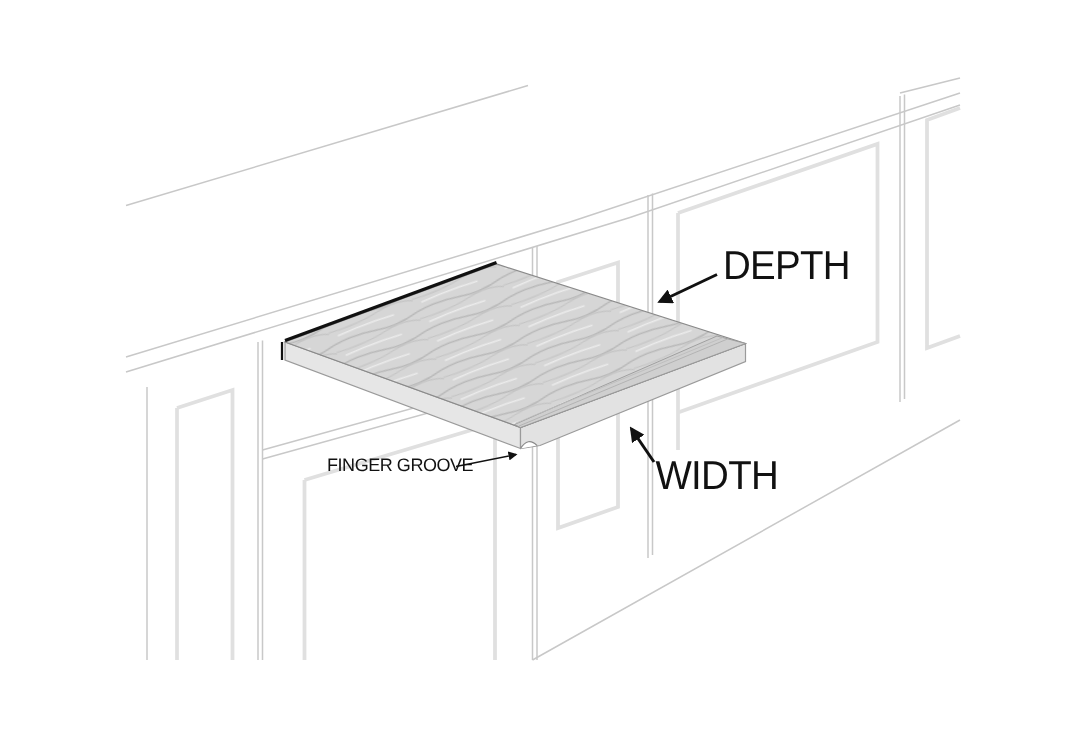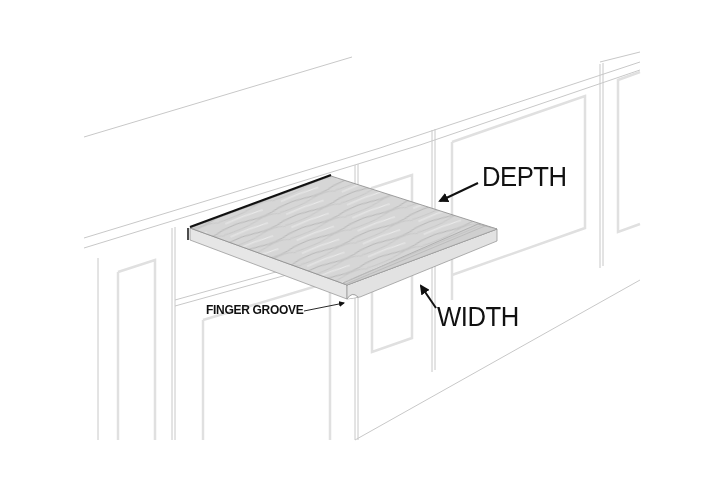--- a/index.html
+++ b/index.html
@@ -9,21 +9,21 @@
       position: absolute;
       font-family: "Liberation Sans", "DejaVu Sans", sans-serif;
       color: #111111;
       white-space: nowrap;
       letter-spacing: -0.5px;
     }
     .label-big { font-size: 27px; transform: scaleX(0.95); transform-origin: left top; }
     .label-small { font-size: 12px; letter-spacing: -0.3px; }
     #lbl-depth { left: 482px; top: 162px; }
     #lbl-width { left: 437px; top: 302px; }
-    #lbl-groove { left: 206px; top: 303px; font-weight: bold; }
+    #lbl-groove { left: 218px; top: 303px; }
   </style>
 </head>
 <body>
 
 <svg class="canvas" viewBox="0 0 720 500" width="720" height="500" xmlns="http://www.w3.org/2000/svg">
   <defs>
     <pattern id="grain" width="60" height="14" patternUnits="userSpaceOnUse" patternTransform="rotate(-22)">
       <rect width="60" height="14" fill="#d6d6d6"></rect>
       <path d="M0 3 Q15 1 30 4 T60 3" stroke="#b9b9b9" stroke-width="1" fill="none"></path>
       <path d="M0 8 Q20 10 35 7 T60 9" stroke="#c4c4c4" stroke-width="0.8" fill="none"></path>

